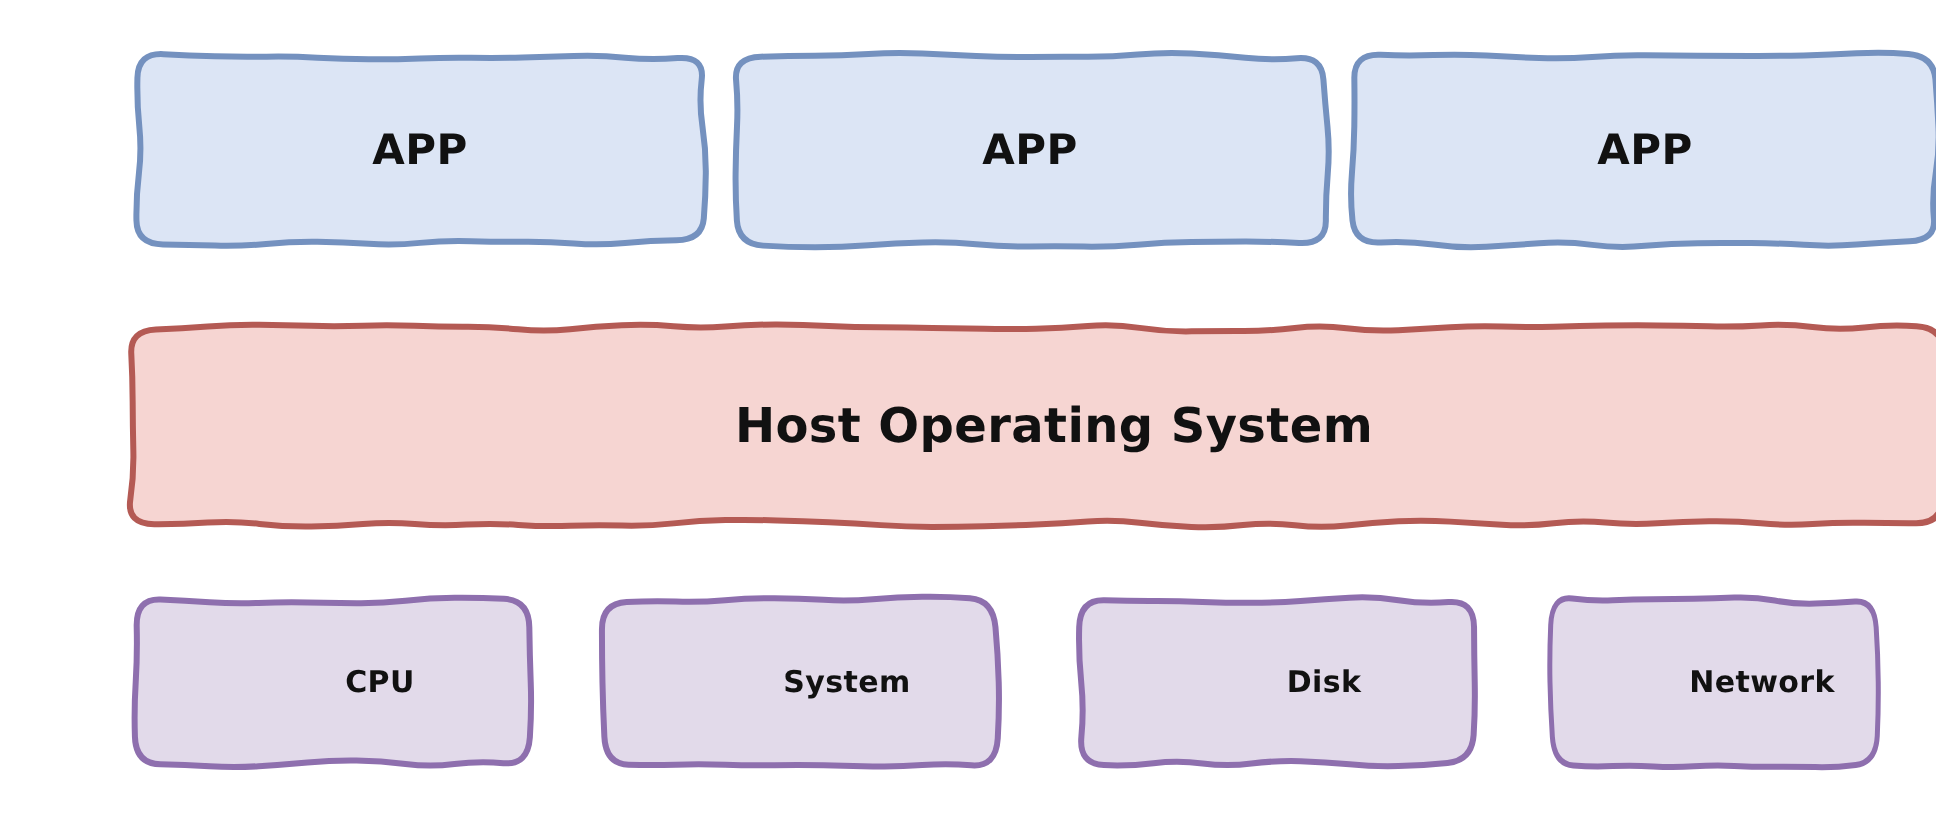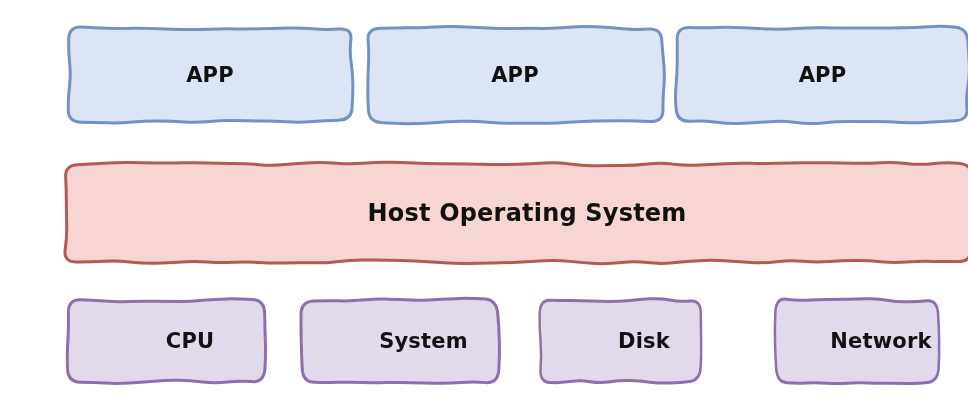--- a/index.html
+++ b/index.html
@@ -48,21 +48,21 @@
     font-weight: 700;
     color: #111111;
     letter-spacing: 0.2px;
     white-space: nowrap;
     user-select: none;
     pointer-events: none;
   }
 
   .layer-app .node-label   { font-size: 21px; }
   .layer-host .node-label  { font-size: 24px; padding-left: 18px; }
-  .layer-hw .node-label    { font-size: 21px; padding-left: 48px; }
+  .layer-hw .node-label    { font-size: 15px; padding-left: 48px; }
 </style>
 </head>
 <body>
 
 <div id="diagram-root">
     <div class="layer">
       <div class="node layer-app" style="left: 33px; top: 28px; width: 282px; height: 94px;">
         <svg class="sketch-frame" viewBox="0 0 282 94" preserveAspectRatio="none">
           <path d="M -0.29 10.92 Q 0.00 -1.67 12.82 -0.93 Q 25.64 -0.18 38.45 0.18 Q 51.27 0.54 64.09 0.33 Q 76.91 0.11 89.73 0.82 Q 102.55 1.54 115.36 1.61 Q 128.18 1.69 141.00 1.20 Q 153.82 0.72 166.64 0.88 Q 179.45 1.05 192.27 0.78 Q 205.09 0.51 217.91 0.05 Q 230.73 -0.41 243.55 0.84 Q 256.36 2.09 269.82 1.04 Q 283.27 0.00 281.86 11.75 Q 280.46 23.50 282.23 35.25 Q 284.00 47.00 283.90 58.75 Q 283.80 70.50 282.90 81.25 Q 282.00 92.00 269.18 92.13 Q 256.36 92.27 243.55 93.49 Q 230.73 94.71 217.91 93.75 Q 205.09 92.79 192.27 92.91 Q 179.45 93.02 166.64 92.61 Q 153.82 92.19 141.00 93.44 Q 128.18 94.69 115.36 93.88 Q 102.55 93.07 89.73 92.92 Q 76.91 92.77 64.09 93.96 Q 51.27 95.16 38.45 94.80 Q 25.64 94.45 12.53 94.23 Q -0.58 94.00 -0.78 82.25 Q -0.98 70.50 0.45 58.75 Q 1.87 47.00 0.65 35.25 Q -0.58 23.50 -0.29 10.92 Z" fill="#dce5f5" stroke="#7491bf" stroke-width="3" stroke-linejoin="round" stroke-linecap="round"></path>
         </svg>
@@ -95,21 +95,21 @@
           <path d="M 0.35 13.32 Q 0.00 -0.70 12.25 -0.22 Q 24.50 0.27 36.75 1.10 Q 49.00 1.93 61.25 1.47 Q 73.50 1.01 85.75 1.23 Q 98.00 1.45 110.25 1.58 Q 122.50 1.72 134.75 0.36 Q 147.00 -1.00 159.25 -1.11 Q 171.50 -1.22 183.99 -0.61 Q 196.48 0.00 196.66 13.67 Q 196.85 27.33 197.36 41.00 Q 197.87 54.67 196.93 68.69 Q 196.00 82.70 183.75 81.60 Q 171.50 80.49 159.25 82.04 Q 147.00 83.59 134.75 82.02 Q 122.50 80.44 110.25 80.30 Q 98.00 80.15 85.75 81.23 Q 73.50 82.32 61.25 83.11 Q 49.00 83.90 36.75 83.11 Q 24.50 82.32 12.21 82.16 Q -0.09 82.00 -0.54 68.33 Q -0.99 54.67 -0.14 41.00 Q 0.70 27.33 0.35 13.32 Z" fill="#e2daea" stroke="#8e6fae" stroke-width="3" stroke-linejoin="round" stroke-linecap="round"></path>
         </svg>
         <div class="node-label">CPU</div>
       </div>
       <div class="node layer-hw" style="left: 265px; top: 300px; width: 197px; height: 82px;">
         <svg class="sketch-frame" viewBox="0 0 197 82" preserveAspectRatio="none">
           <path d="M -0.02 14.54 Q 0.00 1.74 12.31 1.06 Q 24.63 0.38 36.94 0.78 Q 49.25 1.18 61.56 0.11 Q 73.88 -0.96 86.19 -0.87 Q 98.50 -0.77 110.81 -0.07 Q 123.13 0.63 135.44 -0.40 Q 147.75 -1.43 160.06 -1.61 Q 172.38 -1.79 183.95 -0.89 Q 195.53 0.00 196.74 13.67 Q 197.96 27.33 198.36 41.00 Q 198.75 54.67 197.88 69.17 Q 197.00 83.66 184.69 82.63 Q 172.38 81.60 160.06 82.54 Q 147.75 83.49 135.44 83.20 Q 123.13 82.91 110.81 82.64 Q 98.50 82.38 86.19 82.61 Q 73.88 82.83 61.56 82.41 Q 49.25 81.99 36.94 82.35 Q 24.63 82.70 13.24 82.35 Q 1.85 82.00 1.18 68.33 Q 0.51 54.67 0.23 41.00 Q -0.05 27.33 -0.02 14.54 Z" fill="#e2daea" stroke="#8e6fae" stroke-width="3" stroke-linejoin="round" stroke-linecap="round"></path>
         </svg>
         <div class="node-label">System</div>
       </div>
-      <div class="node layer-hw" style="left: 504px; top: 300px; width: 160px; height: 82px;">
+      <div class="node layer-hw" style="left: 504px; top: 300px; width: 196px; height: 82px;">
         <svg class="sketch-frame" viewBox="0 0 196 82" preserveAspectRatio="none">
           <path d="M -0.40 13.56 Q 0.00 -0.21 12.25 0.14 Q 24.50 0.49 36.75 0.46 Q 49.00 0.42 61.25 0.94 Q 73.50 1.46 85.75 1.43 Q 98.00 1.40 110.25 0.47 Q 122.50 -0.46 134.75 -1.16 Q 147.00 -1.85 159.25 0.10 Q 171.50 2.04 184.24 1.02 Q 196.97 0.00 197.02 13.67 Q 197.07 27.33 197.36 41.00 Q 197.64 54.67 196.82 67.44 Q 196.00 80.22 183.75 81.46 Q 171.50 82.71 159.25 83.05 Q 147.00 83.39 134.75 82.18 Q 122.50 80.97 110.25 80.59 Q 98.00 80.22 85.75 81.78 Q 73.50 83.34 61.25 81.72 Q 49.00 80.09 36.75 81.59 Q 24.50 83.09 11.94 82.54 Q -0.62 82.00 0.70 68.33 Q 2.01 54.67 0.60 41.00 Q -0.80 27.33 -0.40 13.56 Z" fill="#e2daea" stroke="#8e6fae" stroke-width="3" stroke-linejoin="round" stroke-linecap="round"></path>
         </svg>
         <div class="node-label">Disk</div>
       </div>
       <div class="node layer-hw" style="left: 740px; top: 300px; width: 162px; height: 82px;">
         <svg class="sketch-frame" viewBox="0 0 195 82" preserveAspectRatio="none">
           <path d="M -0.78 12.58 Q 0.00 -2.17 12.19 -0.78 Q 24.38 0.60 36.56 0.14 Q 48.75 -0.33 60.94 -0.42 Q 73.13 -0.51 85.31 -0.67 Q 97.50 -0.82 109.69 -1.19 Q 121.88 -1.55 134.06 0.28 Q 146.25 2.12 158.44 1.80 Q 170.63 1.48 182.32 0.74 Q 194.02 0.00 195.10 13.67 Q 196.18 27.33 196.35 41.00 Q 196.53 54.67 195.77 67.92 Q 195.00 81.18 182.81 82.50 Q 170.63 83.81 158.44 83.55 Q 146.25 83.29 134.06 83.36 Q 121.88 83.43 109.69 82.94 Q 97.50 82.46 85.31 83.16 Q 73.13 83.86 60.94 83.22 Q 48.75 82.59 36.56 83.03 Q 24.38 83.47 12.85 82.74 Q 1.32 82.00 0.21 68.33 Q -0.89 54.67 -1.22 41.00 Q -1.55 27.33 -0.78 12.58 Z" fill="#e2daea" stroke="#8e6fae" stroke-width="3" stroke-linejoin="round" stroke-linecap="round"></path>
         </svg>
         <div class="node-label">Network</div>

